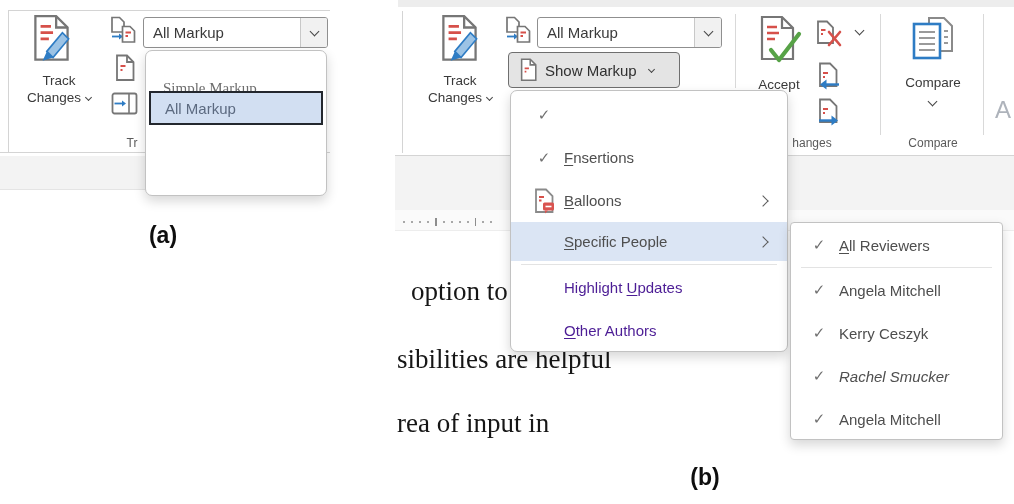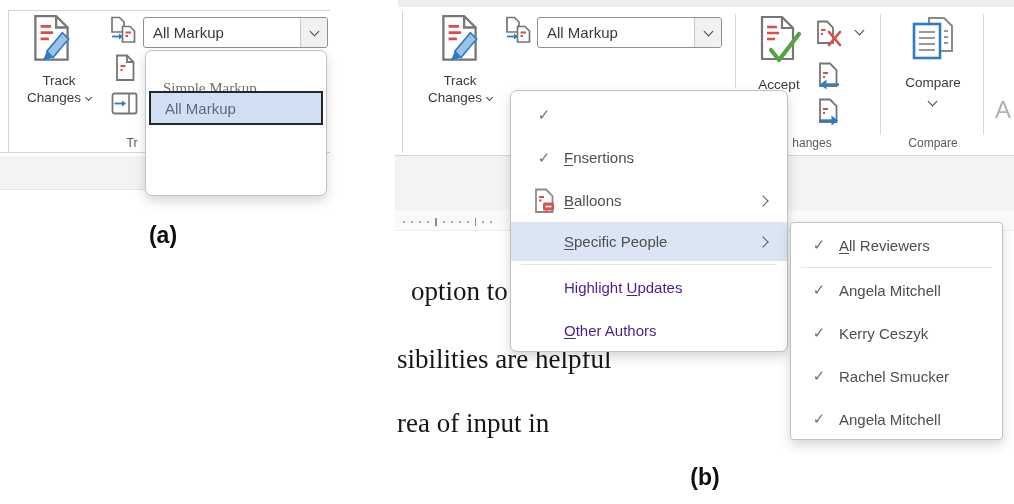--- a/index.html
+++ b/index.html
@@ -184,20 +184,29 @@
       </svg>
     </div>
 
     <div class="combo" style="left:142px; top:17px; width:185px;">
       <div class="combo-value">All Markup</div>
       <div class="combo-drop">
           <span class="chev"></span>
         </div>
     </div>
 
+    <div class="showmarkup-btn" style="left:113px; top:52px; width:172px; height:36px;">
+      <svg width="19" height="24" viewBox="0 0 22 28">
+        <path d="M3 1.5 H13 L19.5 8 V26 H3 Z" fill="#fff" stroke="#767676" stroke-width="1.8"></path>
+        <path d="M13 1.5 V8 H19.5" fill="none" stroke="#767676" stroke-width="1.8"></path>
+        <path d="M6.5 12 H11.5 M6.5 16 H8.5" stroke="#d6504a" stroke-width="2"></path>
+      </svg>
+      <span class="mi-label">Show Markup</span>
+      <span class="chev" style="width:5px;height:5px;"></span>
+    </div>
 
     <div class="abs vdiv" style="left:340px; top:14px; height:74px;"></div>
     <div class="abs" style="left:358px; top:12px; width:52px; height:86px;">
       <svg class="abs" style="left:3px; top:2px;" width="46" height="56" viewBox="0 0 46 54">
         <path d="M6 2 H26 L37 13 V44 H6 Z" fill="#fff" stroke="#767676" stroke-width="2.2"></path>
         <path d="M26 2 V13 H37" fill="none" stroke="#767676" stroke-width="2.2"></path>
         <path d="M11 12 H21 M11 18 H23 M11 24 H19" stroke="#d6504a" stroke-width="2.6"></path>
         <path d="M15 35 L23 45 L43 19" fill="none" stroke="#57a247" stroke-width="4.2" stroke-linecap="round" stroke-linejoin="round"></path>
       </svg>
       <div class="abs ribbon-btn-label" style="left:-6px; top:64px; width:64px;">Accept</div>
@@ -299,21 +308,21 @@
       <div class="mi" style="top:89px; height:42px;">
         <span class="mi-iconcol" style="left:12px;">
             <span class="checkglyph">✓</span>
           </span>
         <span class="mi-text mi-label" style="left:48px;">Kerry Ceszyk</span>
       </div>
       <div class="mi" style="top:132px; height:42px;">
         <span class="mi-iconcol" style="left:12px;">
             <span class="checkglyph">✓</span>
           </span>
-        <span class="mi-text mi-label" style="left:48px;">Rachel Smucker</span>
+        <span class="mi-text mi-label" style="left:48px;font-style:italic;">Rachel Smucker</span>
       </div>
       <div class="mi" style="top:175px; height:42px;">
         <span class="mi-iconcol" style="left:12px;">
             <span class="checkglyph">✓</span>
           </span>
         <span class="mi-text mi-label" style="left:48px;">Angela Mitchell</span>
       </div>
     </div>
 
     <div class="abs caption" style="left:275px; top:464px; width:70px;">(b)</div>

